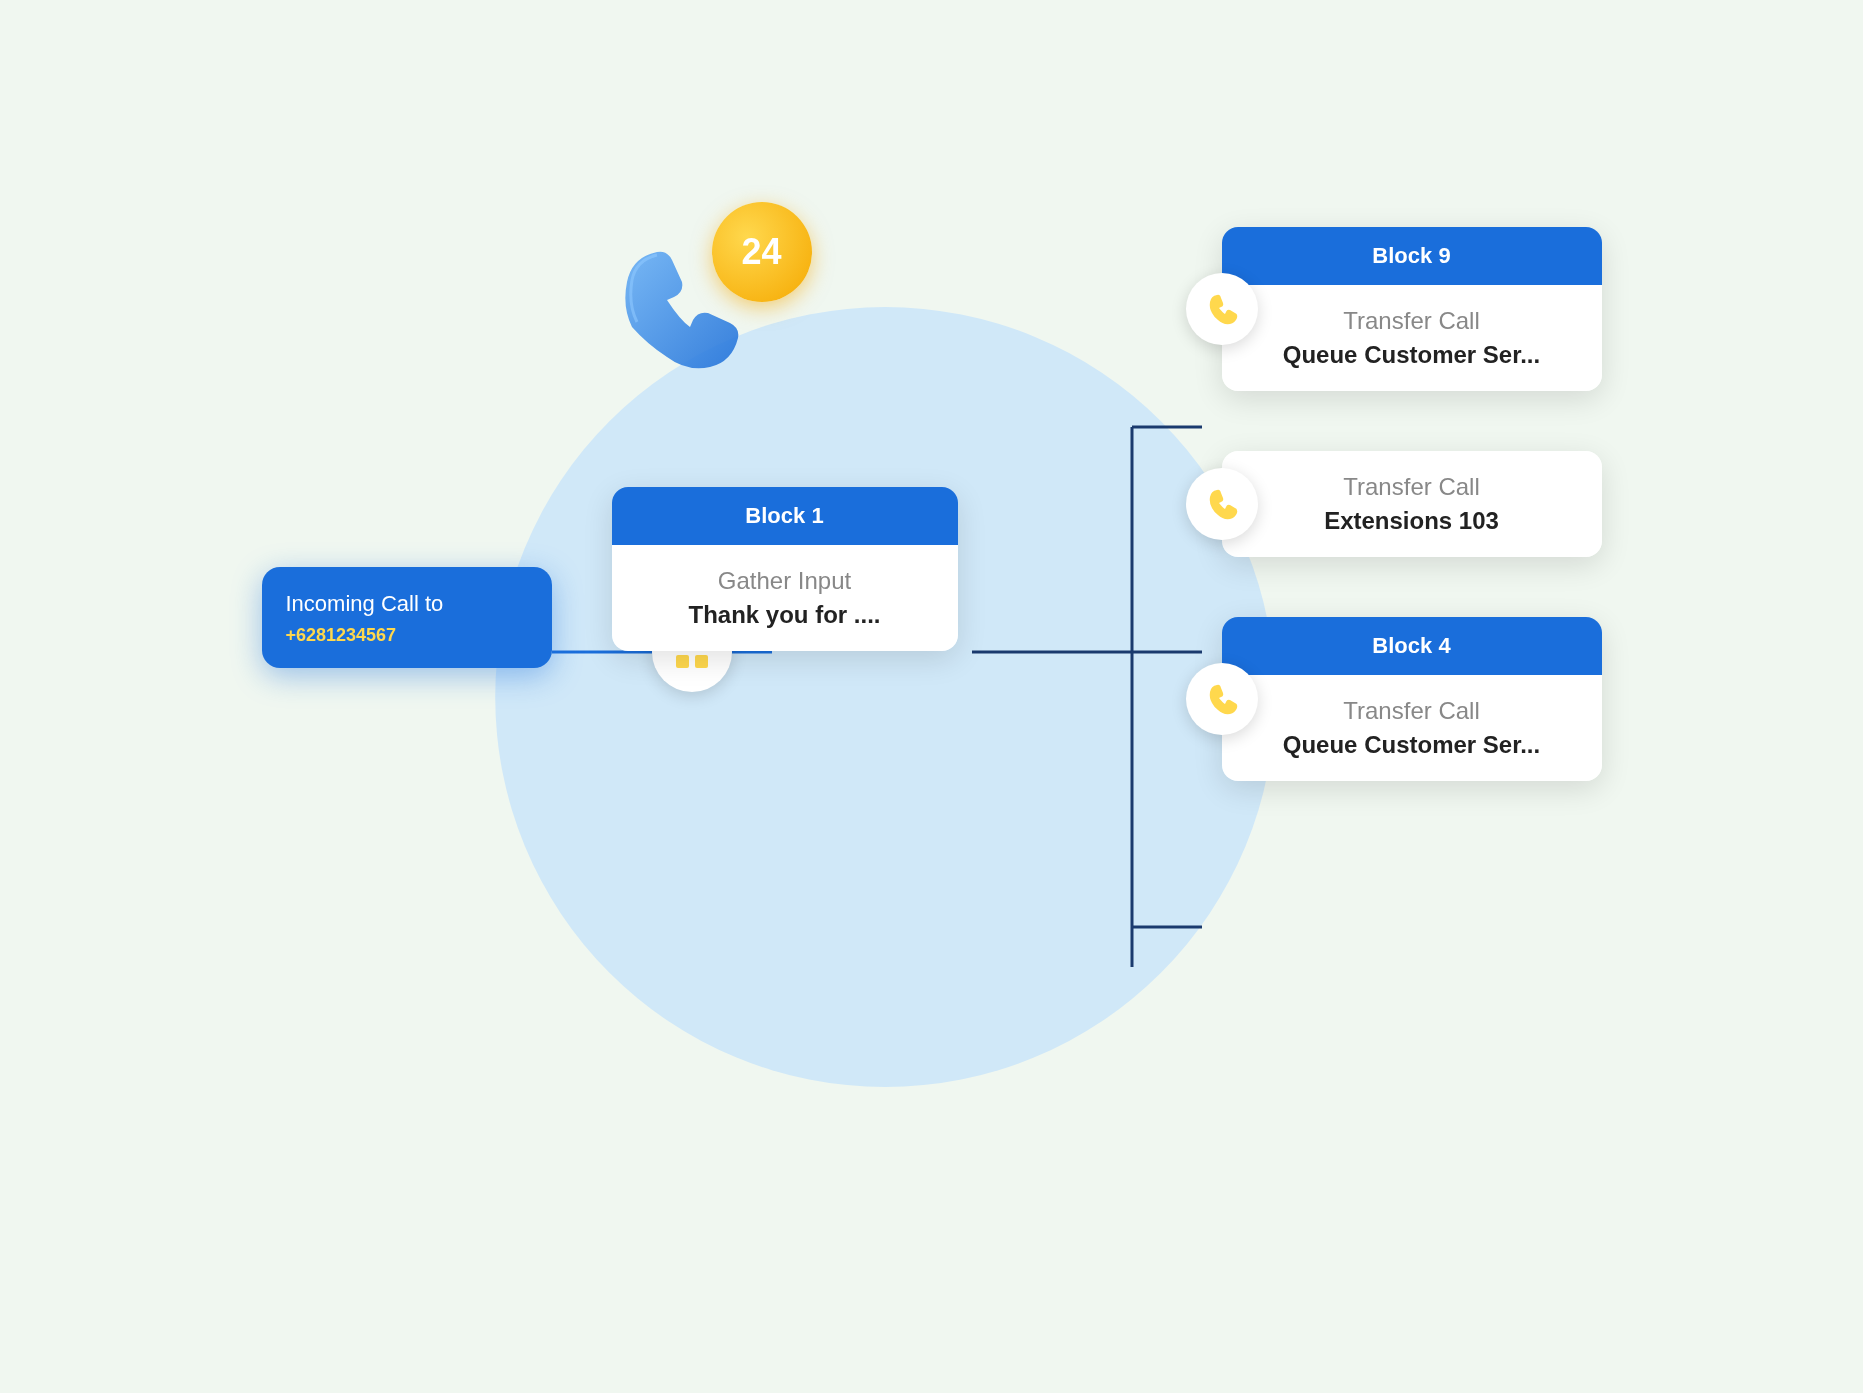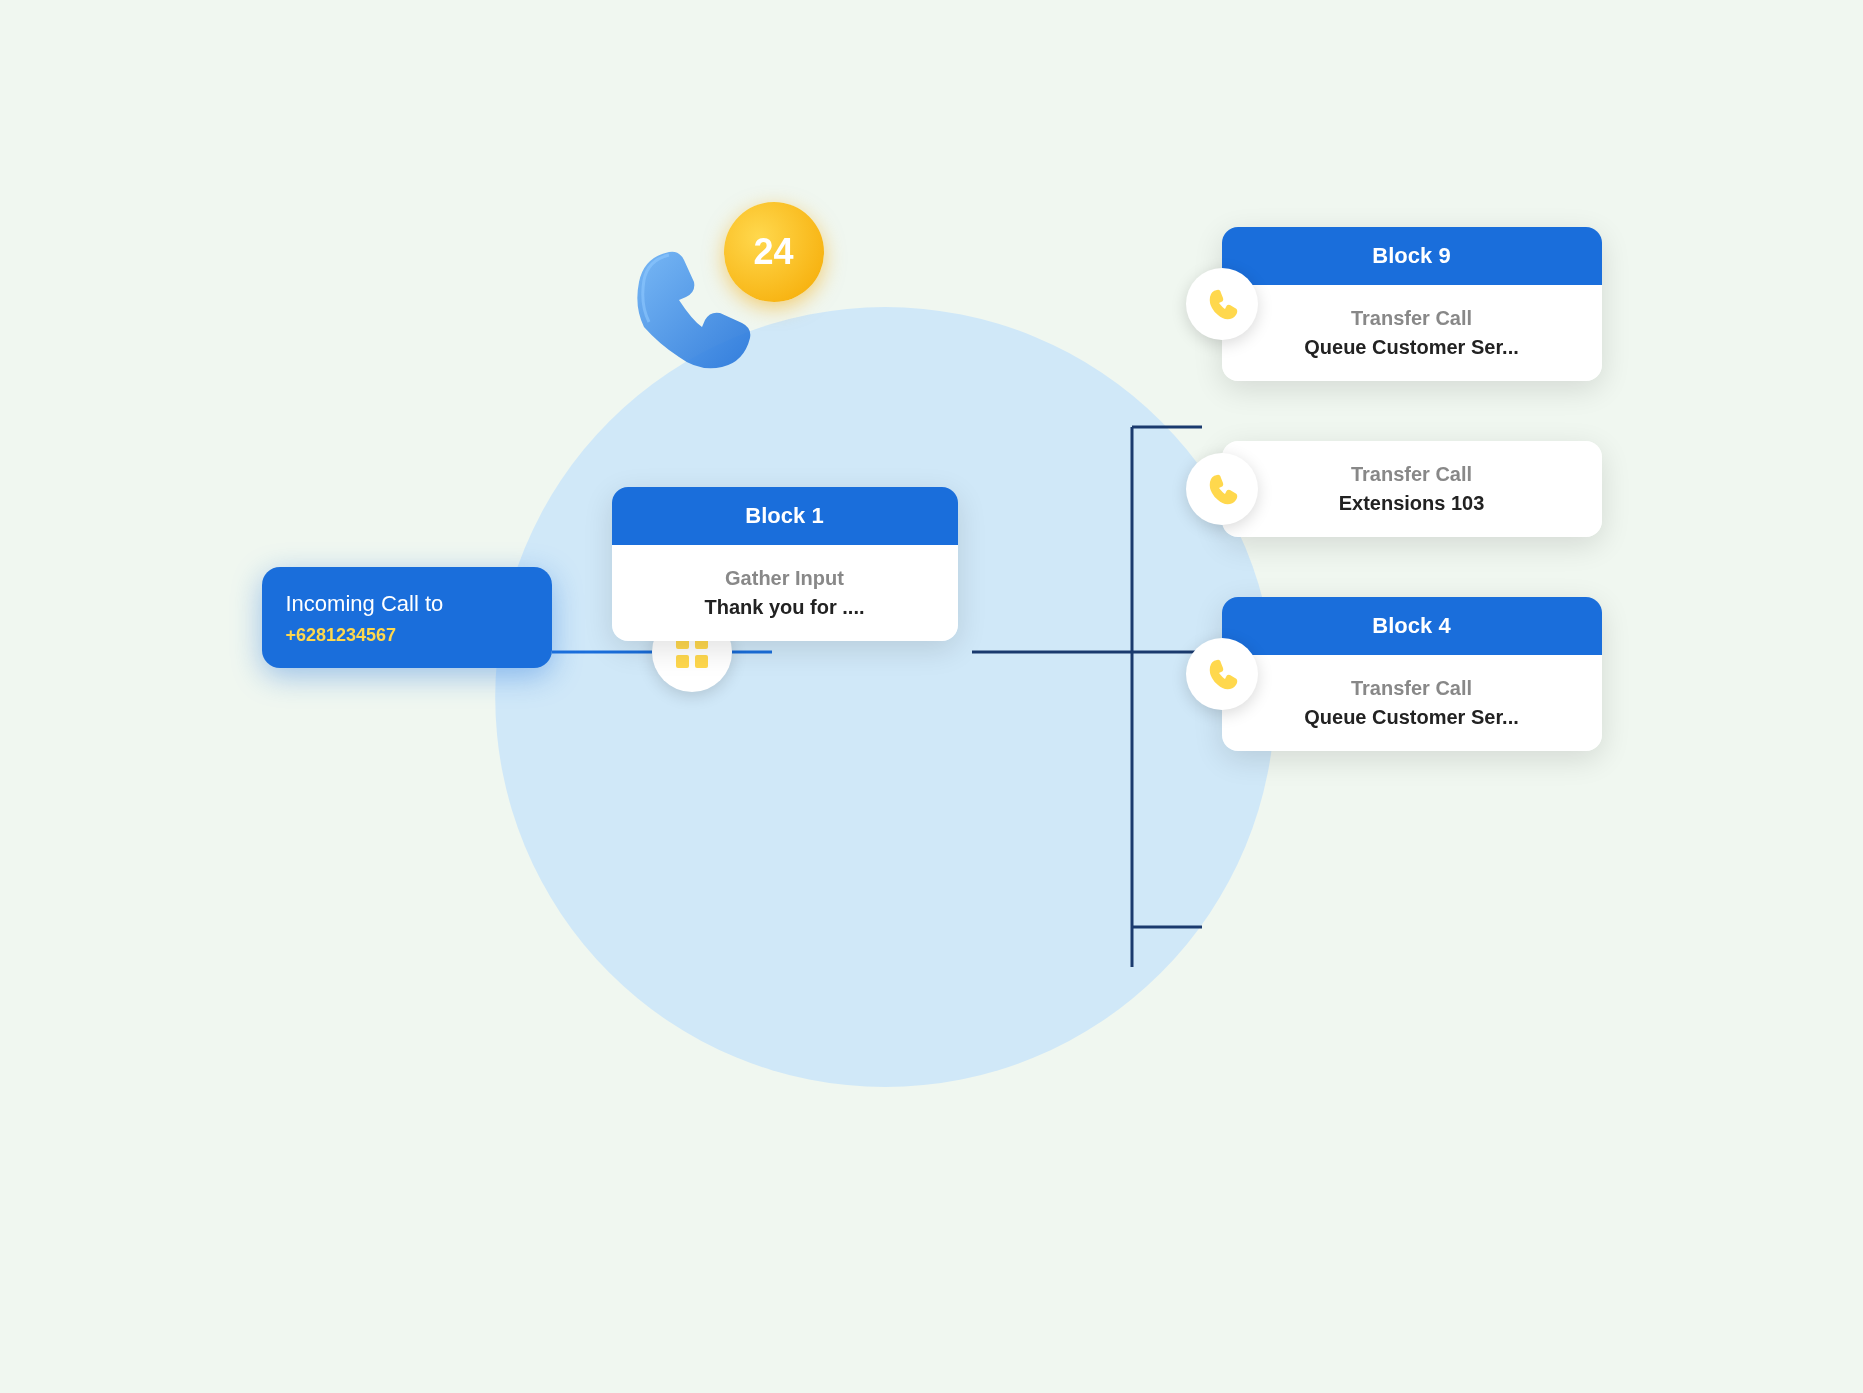--- a/index.html
+++ b/index.html
@@ -30,21 +30,21 @@
       border-radius: 50%;
       top: 50%;
       left: 50%;
       transform: translate(-56%, -50%);
     }
 
     
     .phone-icon-group {
       position: absolute;
       top: 55px;
-      left: 372px;
+      left: 360px;
       width: 220px;
       height: 220px;
       z-index: 10;
     }
 
     .phone-3d {
       position: absolute;
       top: 30px;
       left: 10px;
       width: 150px;
@@ -138,28 +138,27 @@
       text-align: center;
     }
 
     .block-body {
       background: white;
       padding: 22px 24px;
       text-align: center;
     }
 
     .block-body .type-label {
-      font-size: 20px;
+      font-size: 24px;
       color: #888;
       margin-bottom: 6px;
-      font-weight: bold;
     }
 
     .block-body .type-value {
-      font-size: 20px;
+      font-size: 24px;
       font-weight: 800;
       color: #222;
     }
 
     
     .right-blocks {
       position: absolute;
       right: 30px;
       top: 80px;
       width: 380px;

